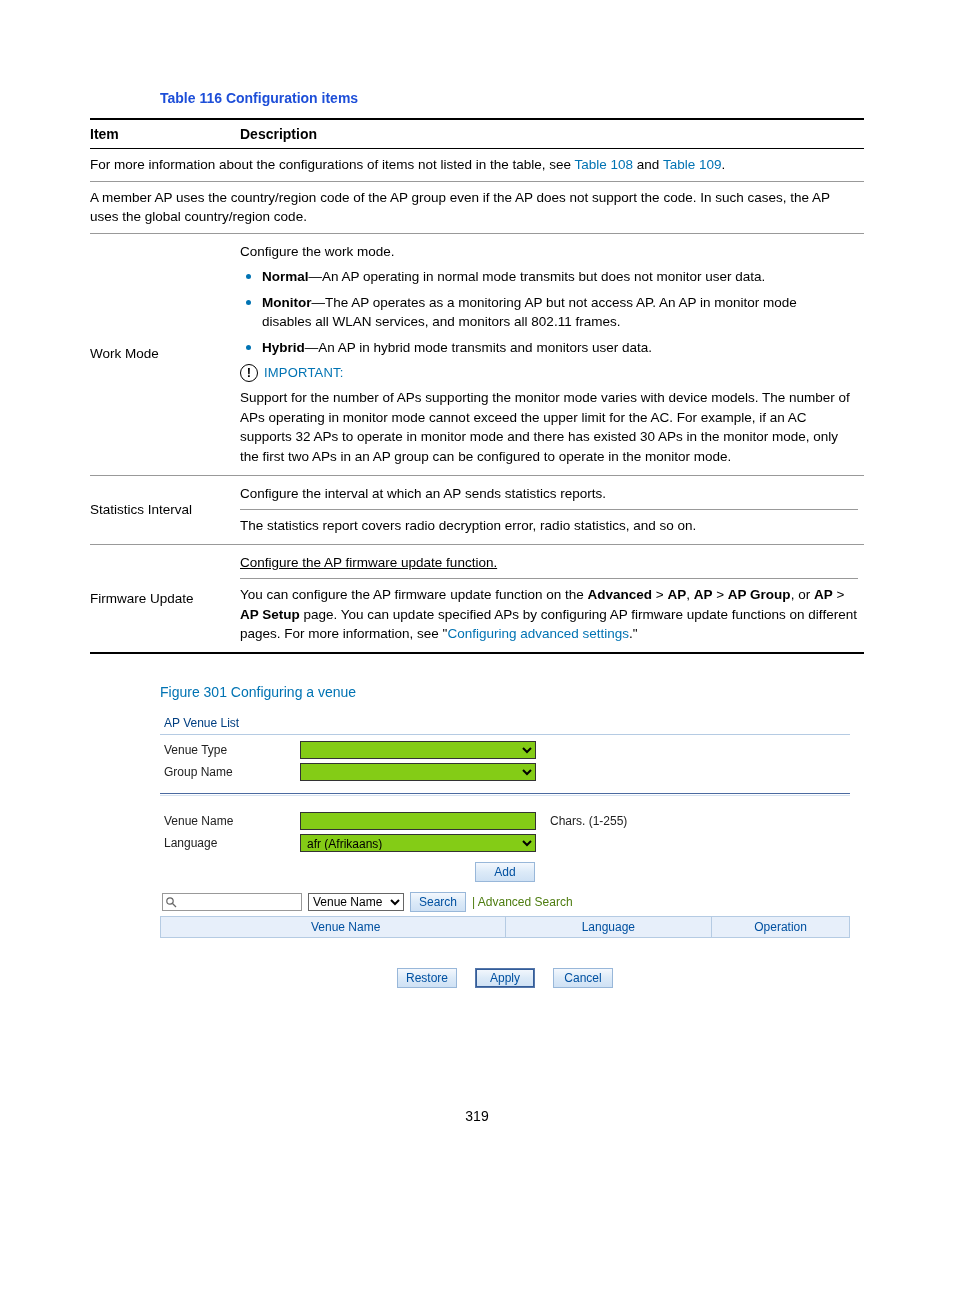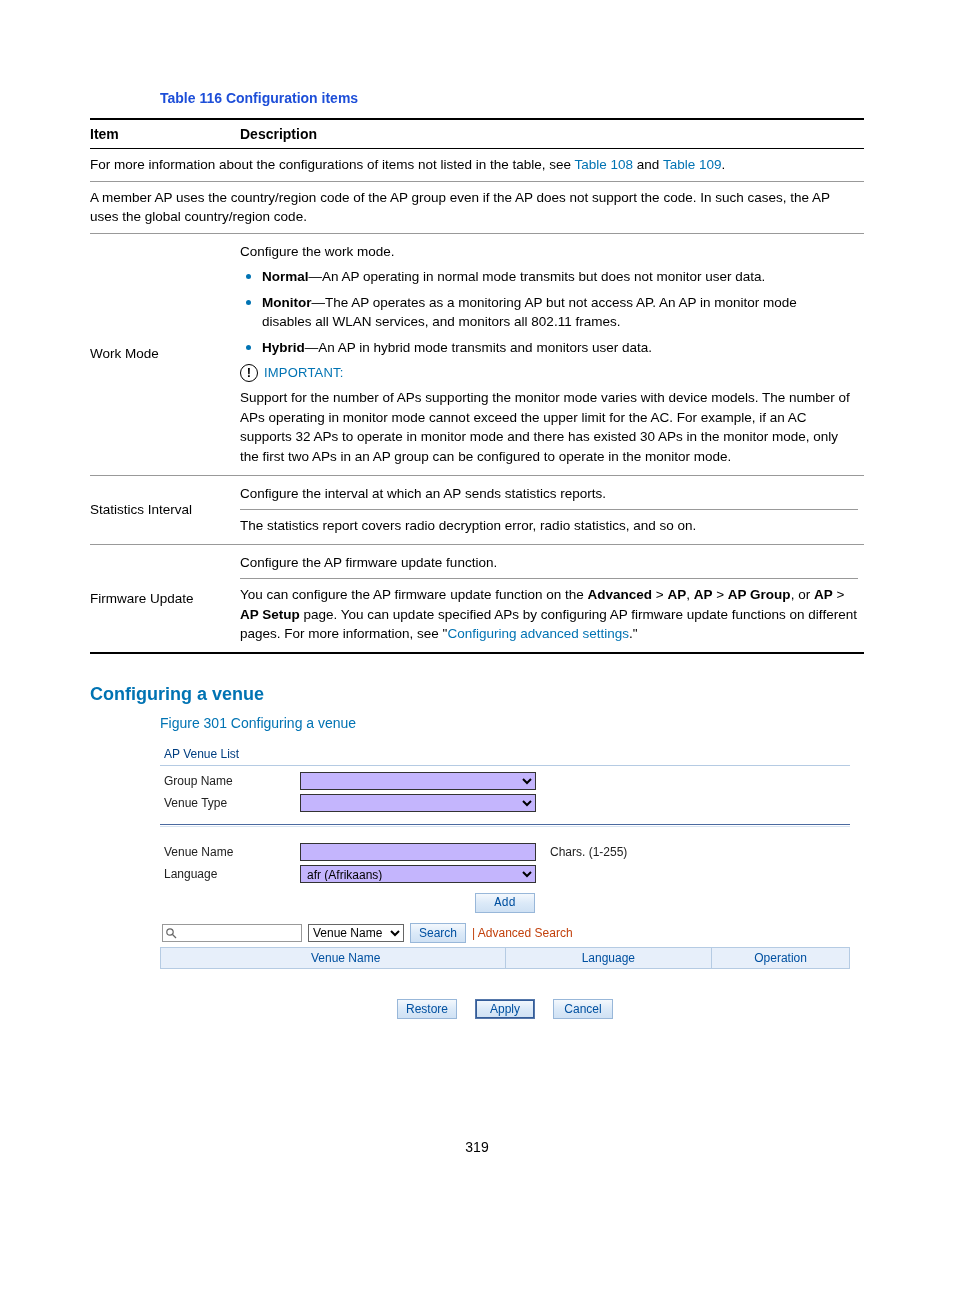--- a/index.html
+++ b/index.html
@@ -130,21 +130,21 @@
     color: #222;
   }
   .form-row .ctl {
     flex: 0 0 auto;
   }
   select.fake, input.fake {
     font-family: inherit;
     font-size: 12px;
     padding: 1px 2px;
     border: 1px solid #333;
-    background: #c4b5fd;
+    background: #84cc16;
     height: 18px;
   }
   select.wide, input.wide { width: 236px; }
   .hint { margin-left: 14px; color: #222; font-size: 12px; }
   .hr-double {
     border: none;
     border-top: 1px solid #4b6aa0;
     margin: 12px 0 18px 0;
     box-shadow: 0 2px 0 #d6e2f0;
   }
@@ -160,41 +160,41 @@
     cursor: pointer;
   }
   .btn-row {
     display: flex;
     justify-content: center;
     gap: 18px;
     margin: 30px 0 0 0;
     align-items: center;
   }
   .center-row {
-    display: flex; justify-content:center; margin:10px 0;font-family:Liberation Mono, monospace;
+    display: flex; justify-content:center; margin:10px 0;
   }
 
   .search-bar {
     display:flex; align-items:center; gap:6px;
     margin: 6px 0 4px 0;
     padding-left:2px;
   }
   .search-icon-box {
     width: 140px;
     border: 1px solid #999;
     height: 18px;
     display:flex; align-items:center;
     padding-left:2px;
     color:#666;
   }
   .small-select {
     border:1px solid #666; background:#fff; font-size:12px;
     height:18px; width:96px;
   }
-  .adv-link { color:#c2410c; font-size:12px; }
+  .adv-link { color:#4d7c0f; font-size:12px; }
 
   table.list {
     width:100%;
     border-collapse: collapse;
     font-size:12px;
   }
   table.list th {
     background: #e7effa;
     color:#0050a0;
     font-weight: normal;
@@ -251,44 +251,43 @@
       <tr>
         <td>Statistics Interval</td>
         <td>
           <div style="border-bottom:1px solid #999; padding-bottom:6px; margin-bottom:6px;">Configure the interval at which an AP sends statistics reports.</div>
           <div>The statistics report covers radio decryption error, radio statistics, and so on.</div>
         </td>
       </tr>
       <tr class="last-row">
         <td>Firmware Update</td>
         <td>
-          <div style="border-bottom:1px solid #999; padding-bottom:6px; margin-bottom:6px;">Configure the AP firmware update function.</div>
+          <div style="border-bottom:1px solid #999; padding-bottom:6px; margin-bottom:6px;text-decoration:underline;">Configure the AP firmware update function.</div>
           <div>
             <span>You can configure the AP firmware update function on the </span><b>Advanced</b><span> &gt; </span><b>AP</b><span>, </span><b>AP</b><span> &gt; </span><b>AP Group</b><span>, or </span><b>AP</b><span> &gt; </span><b>AP Setup</b><span> page. You can update specified APs by configuring AP firmware update functions on different pages. For more information, see "</span><span class="link">Configuring advanced settings</span><span>."</span>
           </div>
         </td>
       </tr>
     </tbody>
   </table>
 
-  <div class="heading2">Configuring a venue</div>
   <div class="figure-title">Figure 301 Configuring a venue</div>
 
   <div class="figure-wrap">
     <div class="figure">
 
       <div class="ap-venue-title">AP Venue List</div>
       <hr class="hr-blue-faint">
 
       <div class="form-row">
+        <div class="lbl">Venue Type</div>
+        <div class="ctl"><select class="fake wide"></select></div>
+      </div>
+      <div class="form-row">
         <div class="lbl">Group Name</div>
-        <div class="ctl"><select class="fake wide"></select></div>
-      </div>
-      <div class="form-row">
-        <div class="lbl">Venue Type</div>
         <div class="ctl"><select class="fake wide"></select></div>
       </div>
 
       <hr class="hr-double">
 
       <div class="form-row">
         <div class="lbl">Venue Name</div>
         <div class="ctl"><input class="fake wide" type="text" style=""></div>
         <div class="hint">Chars. (1-255)</div>
       </div>

